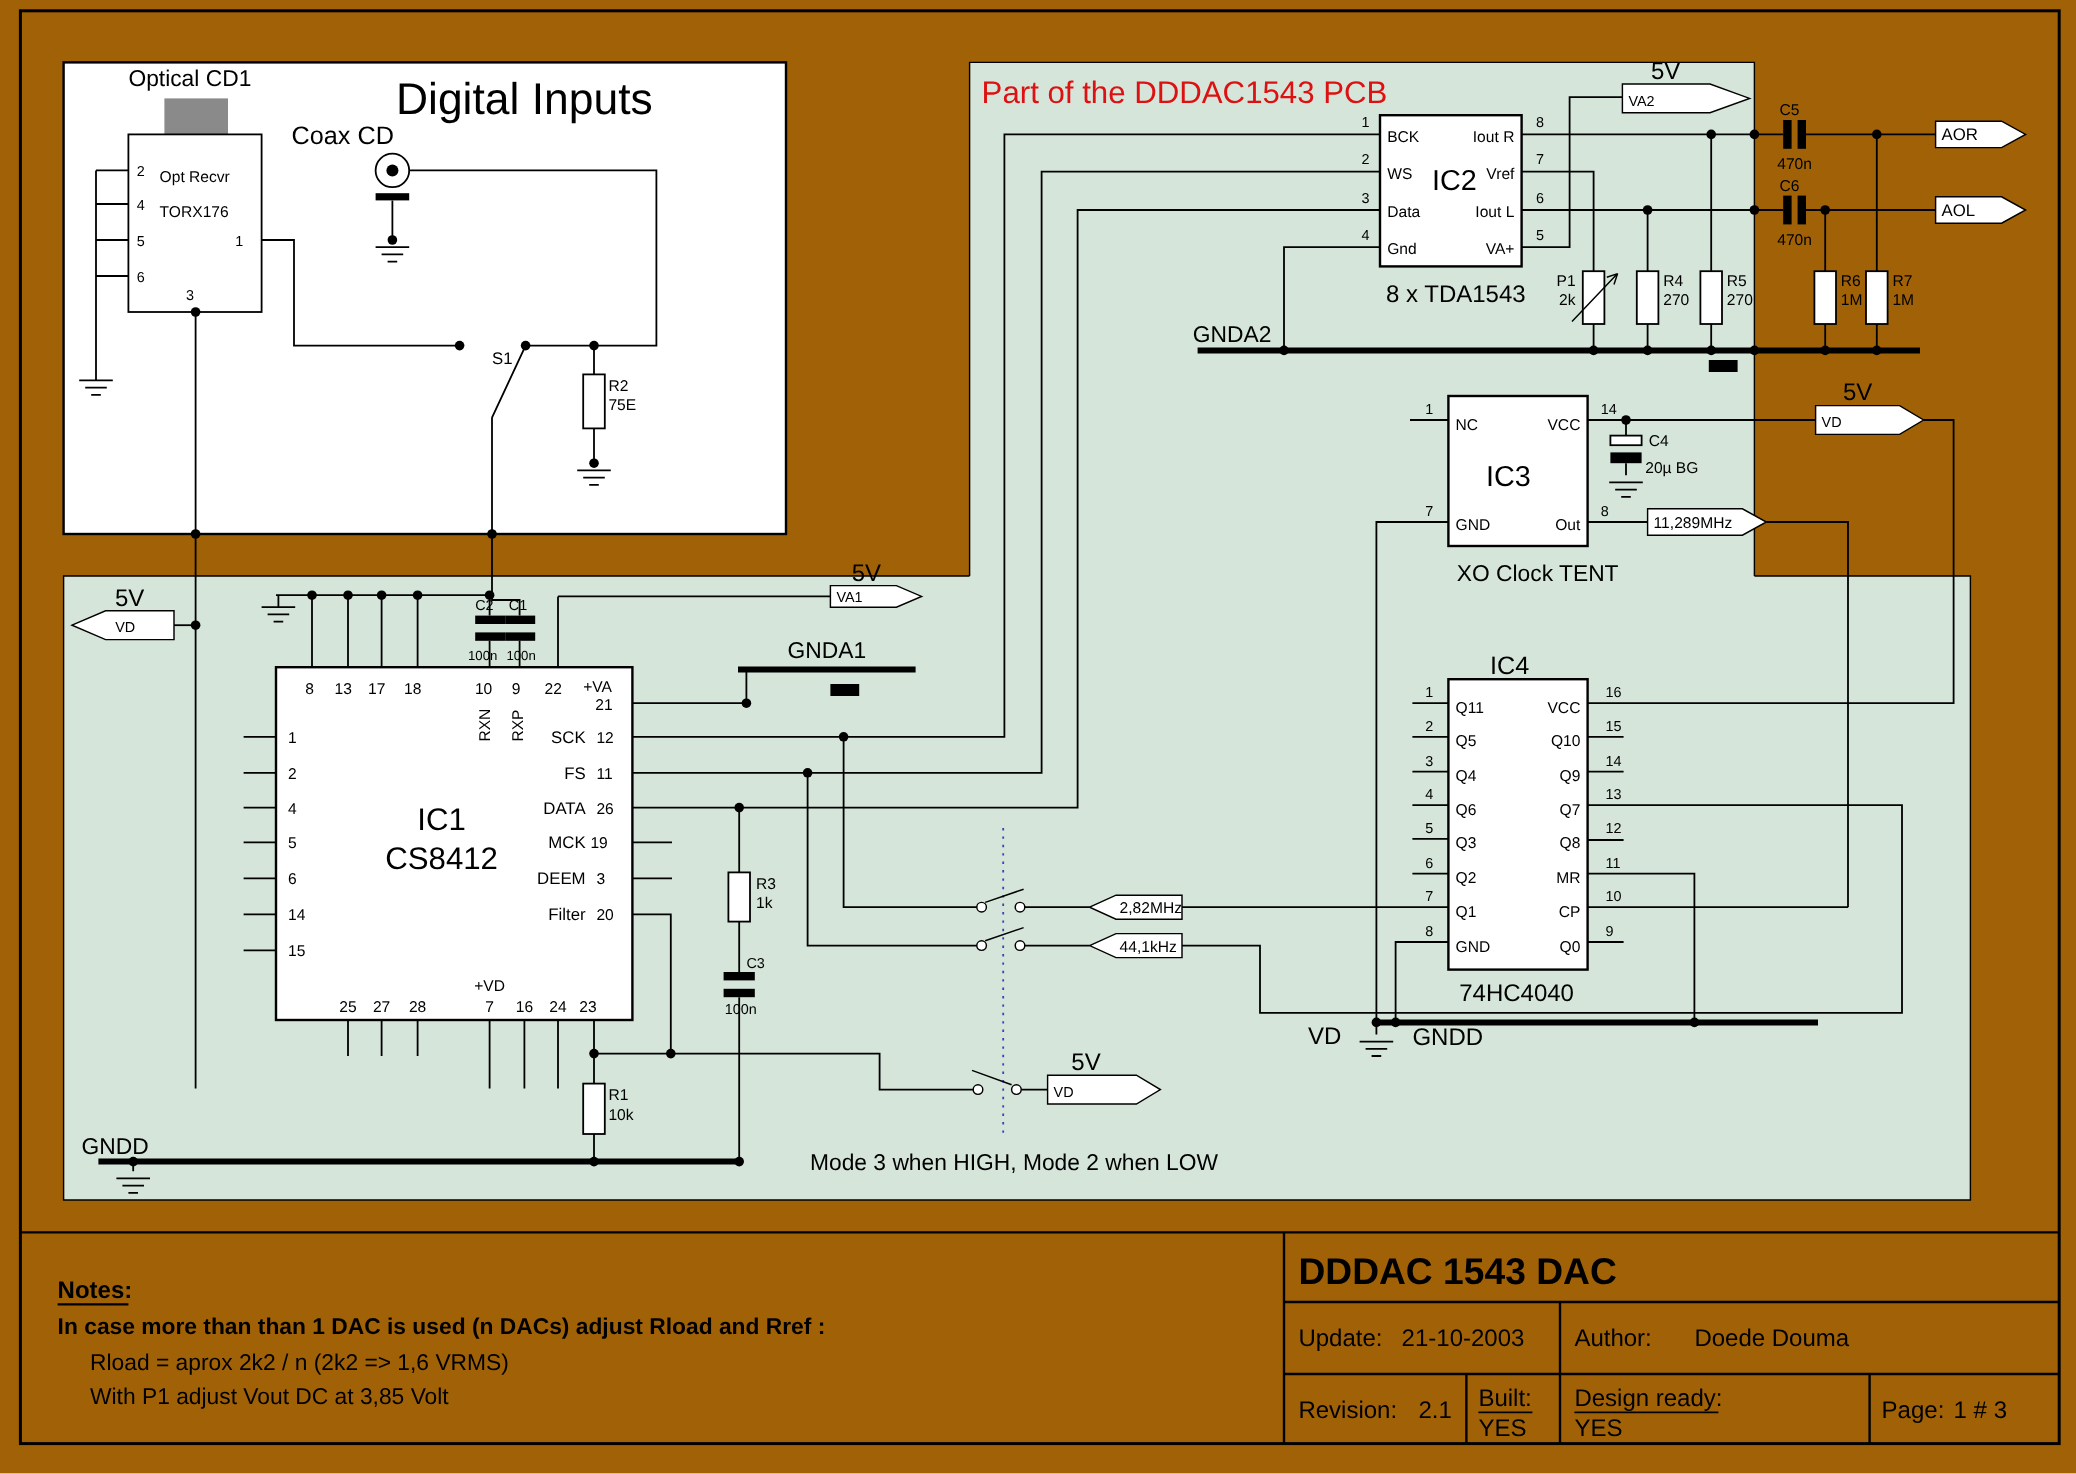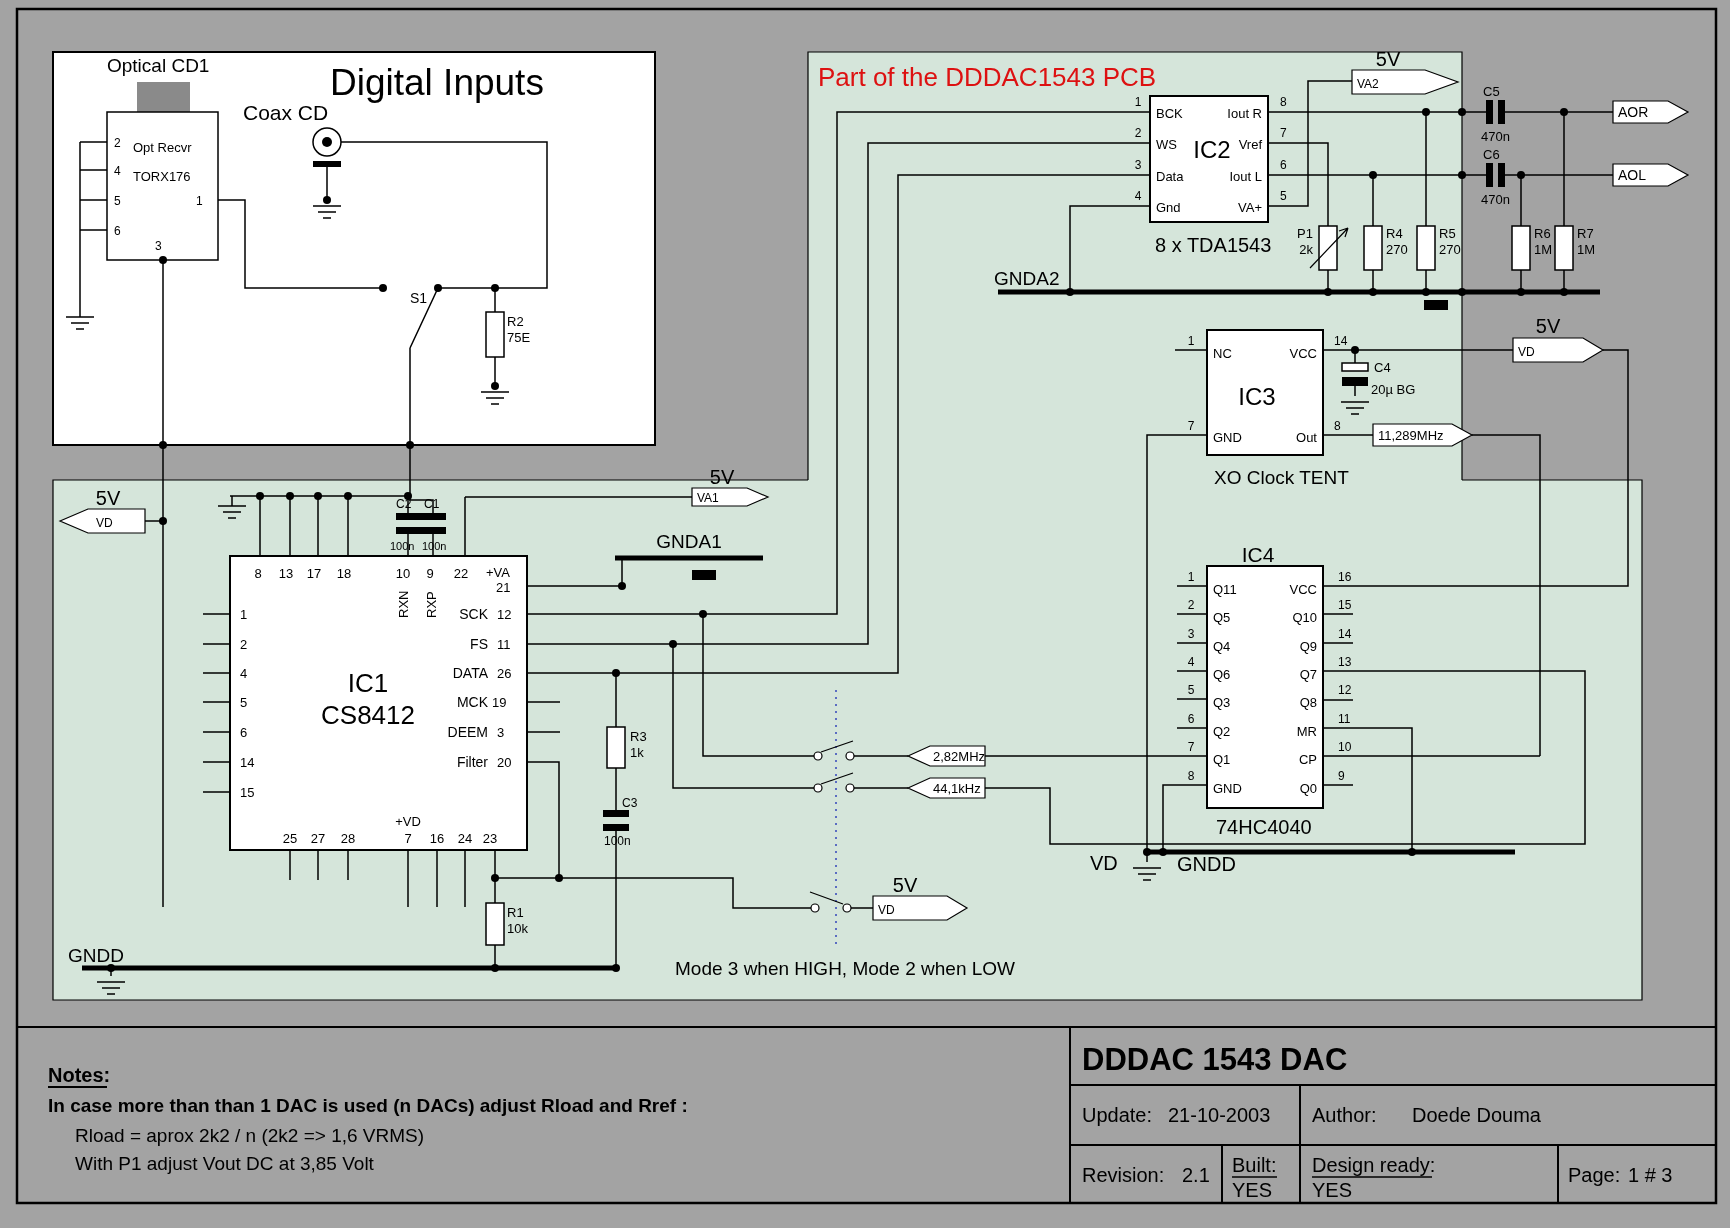--- a/index.html
+++ b/index.html
@@ -1,16 +1,16 @@
 <!DOCTYPE html>
 <html><head>
 <meta charset="utf-8">
 <style>
   html,body{margin:0;padding:0;background:#fff;}
-  .page{position:relative;width:1730px;height:1228px;background:#a3a3a3;font-family:"Liberation Sans",sans-serif;}
+  .page{position:relative;width:1730px;height:1228px;background:#a16207;font-family:"Liberation Sans",sans-serif;}
   svg{display:block;}
   text{fill:#000;font-family:"Liberation Sans",sans-serif;}
   .w{stroke:#000;stroke-width:1.5;fill:none;}
   .w1{stroke:#000;stroke-width:1.2;fill:none;}
   .box{stroke:#000;stroke-width:2;fill:#fff;}
   .cmp{stroke:#000;stroke-width:1.5;fill:#fff;}
   .bus{stroke:#000;stroke-width:5;fill:none;}
   .flag{stroke:#000;stroke-width:1.2;fill:#fff;}
   .dot{fill:#000;}
   .plate{fill:#000;stroke:none;}

